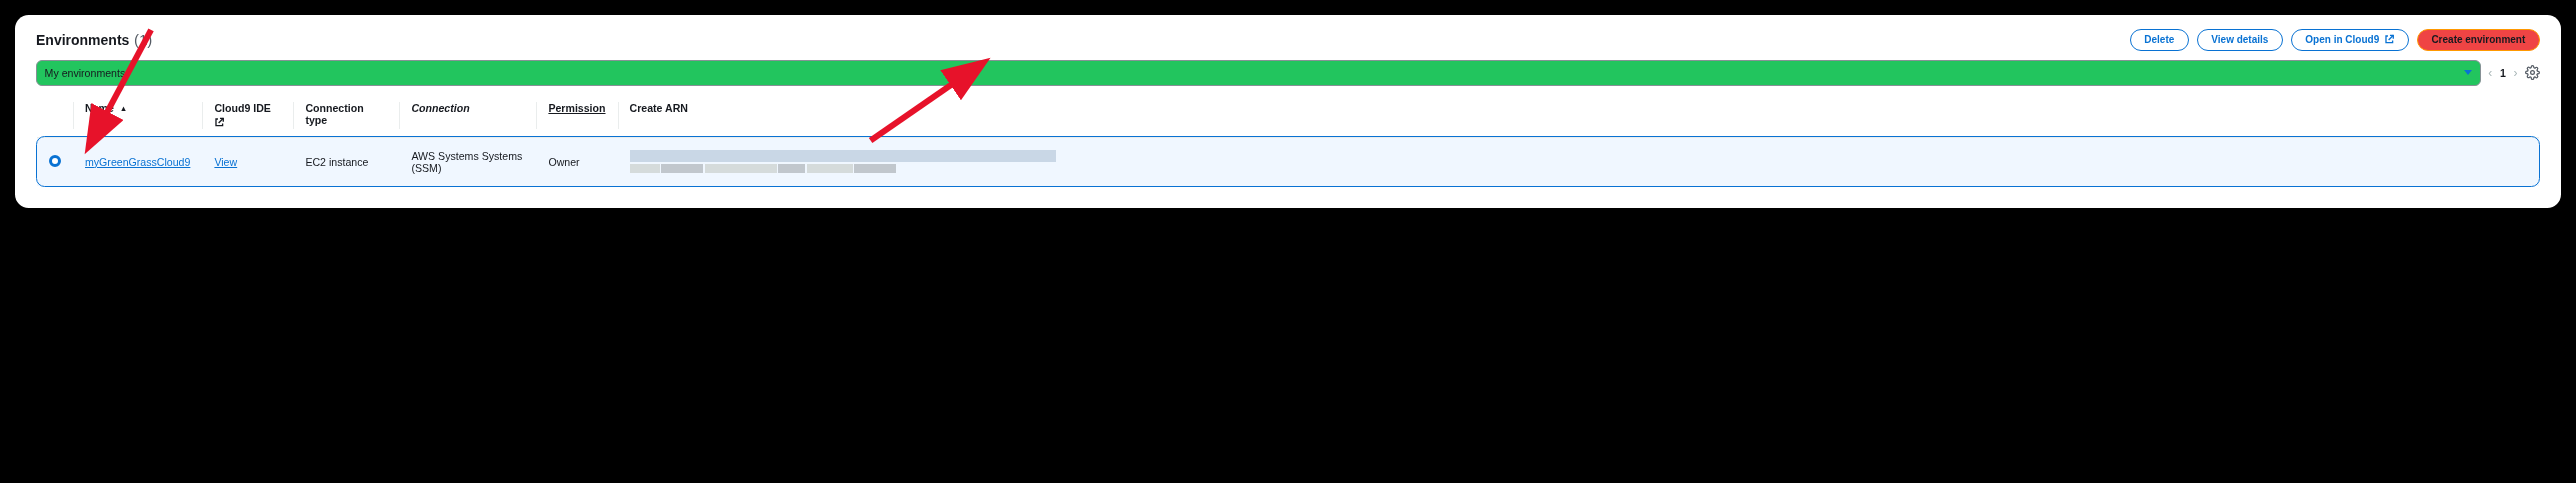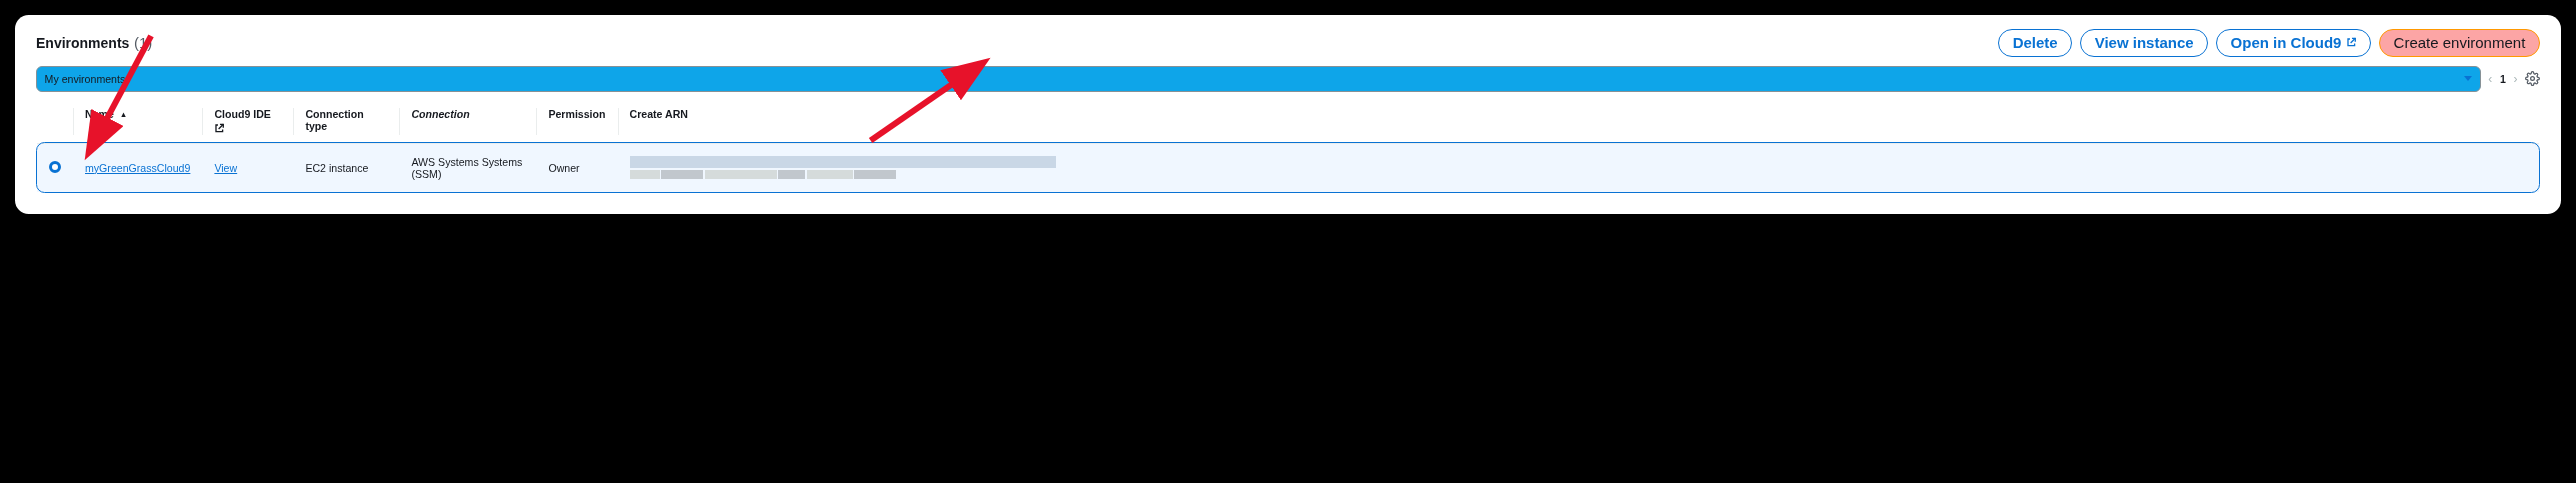--- a/index.html
+++ b/index.html
@@ -23,44 +23,44 @@
     justify-content: space-between;
     margin-bottom: 9px;
   }
   .title-wrap { display: flex; align-items: baseline; gap: 4.6px; }
   .title { font-size: 14px; font-weight: 700; color: #16191f; }
   .title-count { font-size: 15px; font-weight: 400; color: #545b64; }
   .actions { display: flex; align-items: center; gap: 7.6px; }
   .btn {
     border-radius: 15px;
     padding: 4.6px 13.7px;
-    font-size: 15px;
+    font-size: 10px;
     font-weight: 600;
     cursor: pointer;
     border: 1.5px solid;
     display: inline-flex;
     align-items: center;
     gap: 4.6px;
     background: #fff;
   }
   .btn-outline { border-color: #0972d3; color: #0972d3; }
-  .btn-primary { border-color: #ff9900; background: #fca5a5; color: #16191f; font-weight: 400; }
+  .btn-primary { border-color: #ff9900; background: #ef4444; color: #16191f; font-weight: 700; }
   .ext-icon { width: 10.6px; height: 10.6px; }
 
   .filter-row { display: flex; align-items: center; gap: 7.6px; margin-bottom: 7.6px; position: relative; }
   .filter-select {
     flex: 1;
     display: flex;
     align-items: center;
     justify-content: space-between;
     border: 0.8px solid #879196;
     border-radius: 6px;
     padding: 4.6px 7.6px;
     height: 26px;
-    background: #0ea5e9;
+    background: #22c55e;
     cursor: pointer;
   }
   .filter-select span { color: #16191f; }
   .caret-down {
     width: 0; height: 0;
     border-left: 4.6px solid transparent;
     border-right: 4.6px solid transparent;
     border-top: 5.3px solid #0972d3;
   }
   .pager { display: flex; align-items: center; gap: 7.6px; color: #545b64; }
@@ -87,21 +87,21 @@
     width: 0.8px; background: #eaeded;
   }
   .th-inner { display: flex; flex-direction: column; gap: 3px; }
   .th-top { display: flex; align-items: center; gap: 6px; }
   .sort-caret { font-size: 7.6px; color: #16191f; }
   .col-radio { width: 35px; }
   .col-name { width: 129px; }
   .col-ide { width: 91px; }
   .col-type { width: 106px; }
   .col-conn { width: 137px; font-style: italic; }
-  .col-perm { width: 76px; }
+  .col-perm { width: 76px; text-decoration: underline; }
 
   tbody tr.sel {
     background: #f0f7ff;
     outline: 1.5px solid #0972d3;
     outline-offset: -0.8px;
     border-radius: 7.6px;
   }
   tbody td { padding: 12px; vertical-align: middle; color: #16191f; }
   .radio {
     width: 12px; height: 12px; border-radius: 50%;
@@ -127,21 +127,21 @@
 
 <div class="panel">
 
   <div class="header-row">
     <div class="title-wrap">
       <span class="title">Environments</span>
       <span class="title-count">(1)</span>
     </div>
     <div class="actions">
       <button class="btn btn-outline">Delete</button>
-      <button class="btn btn-outline">View instance</button>
+      <button class="btn btn-outline">View details</button>
       <button class="btn btn-outline">
         <span>Open in Cloud9</span>
         <svg class="ext-icon" viewBox="0 0 16 16" fill="none" stroke="#0972d3" stroke-width="2">
           <path d="M6 3H3v10h10v-3"></path>
             <path d="M9 2h5v5"></path>
             <path d="M14 2L7 9"></path>
         </svg>
       </button>
       <button class="btn btn-primary">Create environment</button>
     </div>

